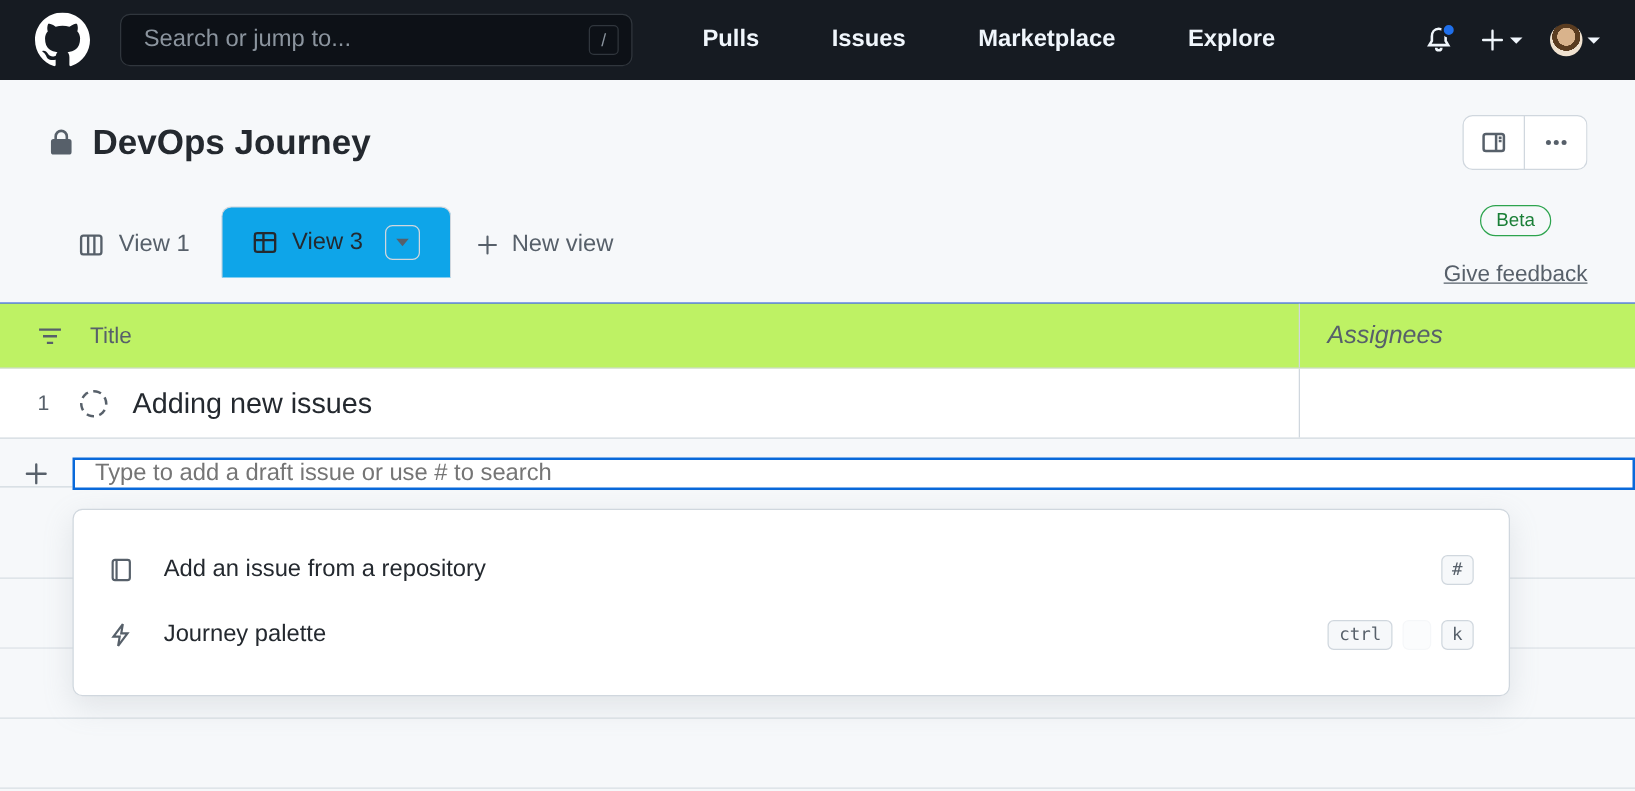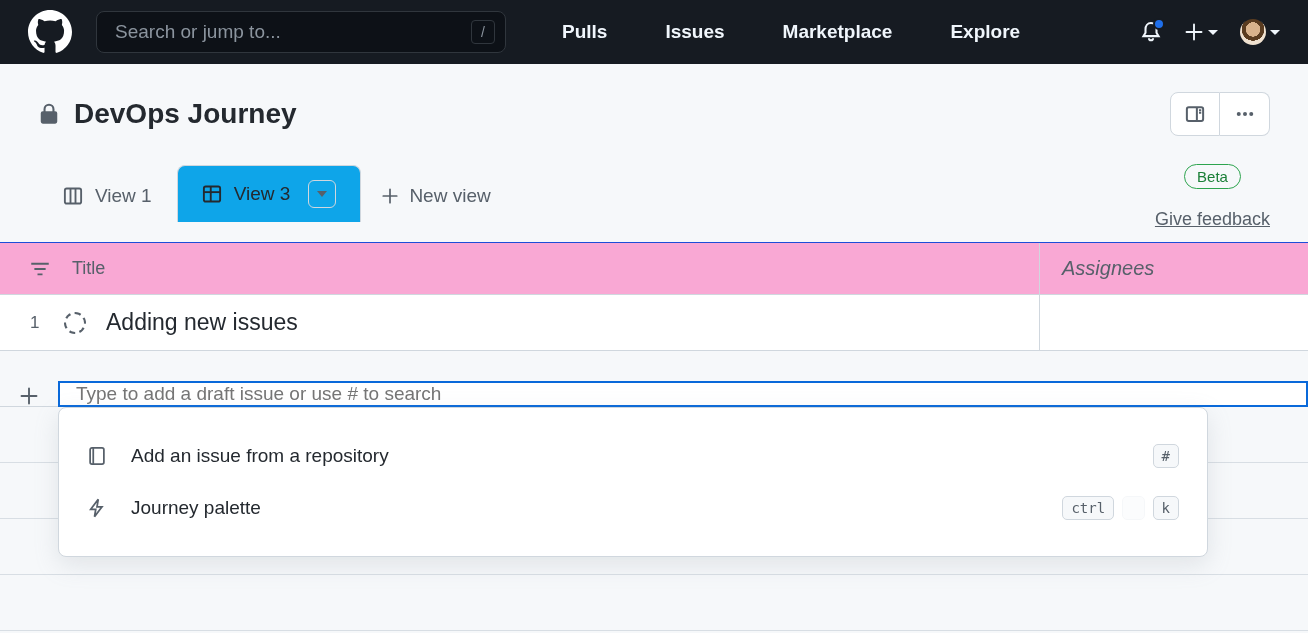--- a/index.html
+++ b/index.html
@@ -88,38 +88,38 @@
     display:flex;align-items:center;justify-content:center;margin-left:6px;
   }
   .tab-caret{width:0;height:0;border-left:5px solid transparent;border-right:5px solid transparent;border-top:6px solid #57606a;}
   .new-view { color:#57606a; display:flex; align-items:center; gap:10px; padding:14px 20px; font-size:19px; cursor:pointer;}
   .tabs-right{display:flex;align-items:center;gap:20px; padding-bottom:12px;flex-direction:column;}
   .beta-pill{border:1px solid #2da44e;color:#1a7f37;border-radius:999px;padding:3px 12px;font-size:15px;font-weight:500;}
   .feedback{color:#57606a;font-size:18px;}
 
   
   .table-head{
-    display:flex;background:#f9a8d4;border-bottom:1px solid #d0d7de;
+    display:flex;background:#bef264;border-bottom:1px solid #d0d7de;
     height:52px;align-items:center;
   }
   .col-title{flex:0 0 1040px;display:flex;align-items:center;gap:22px;padding-left:30px;border-right:1px solid #d0d7de;height:100%; color:#57606a;font-size:18px;}
   .col-assignees{padding-left:22px;color:#57606a;font-size:20px;font-style:italic;}
 
   
   .row{
     display:flex;background:#fff;border-bottom:1px solid #d0d7de;
     height:56px;align-items:center;
   }
   .cell-title{flex:0 0 1040px;display:flex;align-items:center;gap:20px;padding-left:30px;border-right:1px solid #d0d7de;height:100%;}
   .row-num{color:#57606a;font-size:17px;width:14px;}
   .draft-icon{width:22px;height:22px;border-radius:50%;border:2px dashed #57606a;}
   .row-text{font-size:23px;color:#24292f;}
 
   
-  .input-row{display:flex;height:56px;align-items:flex-end;}
+  .input-row{display:flex;height:56px;align-items:center;}
   .input-left{width:58px;display:flex;align-items:center;justify-content:center;color:#57606a;background:#f6f8fa;border-bottom:1px solid #d0d7de;}
   .input-box{
     flex:1;border:2px solid #0969da;background:#fff;
     display:flex;align-items:center;padding:0 16px;font-size:19px;color:#6e7781;
   }
 
   
   .stripe{height:56px;border-bottom:1px solid #d8dee4;}
   .stripe.alt{background:#f6f8fa;}
   .stripes{position:relative;}

